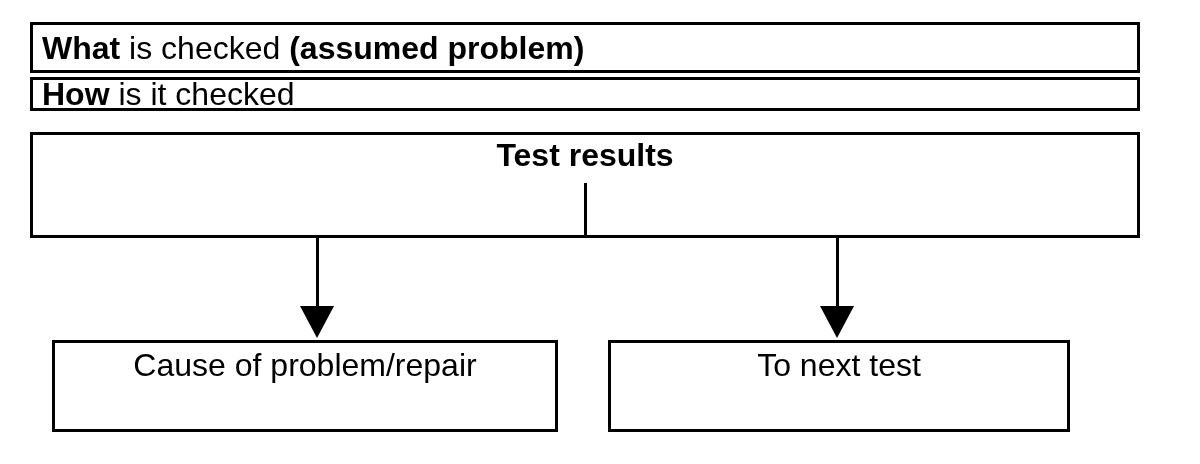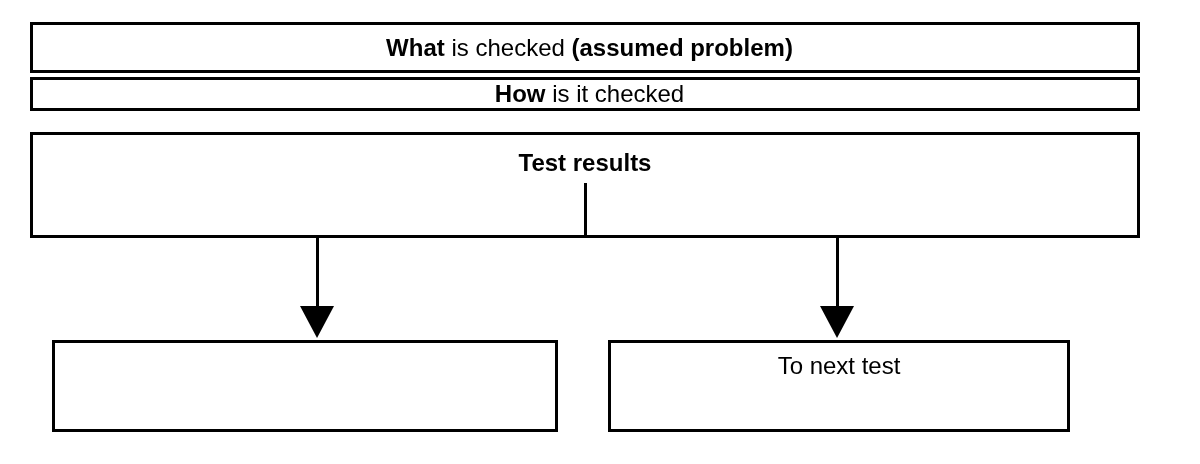--- a/index.html
+++ b/index.html
@@ -14,40 +14,39 @@
     background: #ffffff;
     font-family: "Liberation Sans", sans-serif;
     color: #000000;
     overflow: hidden;
   }
   .box {
     position: absolute;
     box-sizing: border-box;
     border: 3px solid #000000;
     background: #ffffff;
-    font-size: 24px;
+    font-size: 32px;
     line-height: 32px;
-    justify-content: center;
   }
   .header-row {
     left: 30px;
     width: 1110px;
     display: flex;
     align-items: center;
     padding-left: 9px;
   }
   .row-what  { top: 22px;  height: 51px; }
   .row-how   { top: 77px;  height: 34px; }
   .row-results {
     left: 30px;
     top: 132px;
     width: 1110px;
     height: 106px;
     text-align: center;
-    padding-top: 12px;
+    padding-top: 4px;
     font-weight: bold;
   }
   .bold { font-weight: bold; }
 
   .vline {
     position: absolute;
     width: 3px;
     background: #000000;
   }
   .stub {
@@ -102,19 +101,20 @@
     <div class="vline arrow-line-left"></div>
     <div class="arrow-head arrow-head-left"></div>
   </div>
 
   <div>
     <div class="vline arrow-line-right"></div>
     <div class="arrow-head arrow-head-right"></div>
   </div>
 
   <div class="box outcome outcome-left">
+    <div>Cause of problem/repair</div>
   </div>
 
   <div class="box outcome outcome-right">
     <div>To next test</div>
   </div>
 
 </div>
 
 </body></html>

